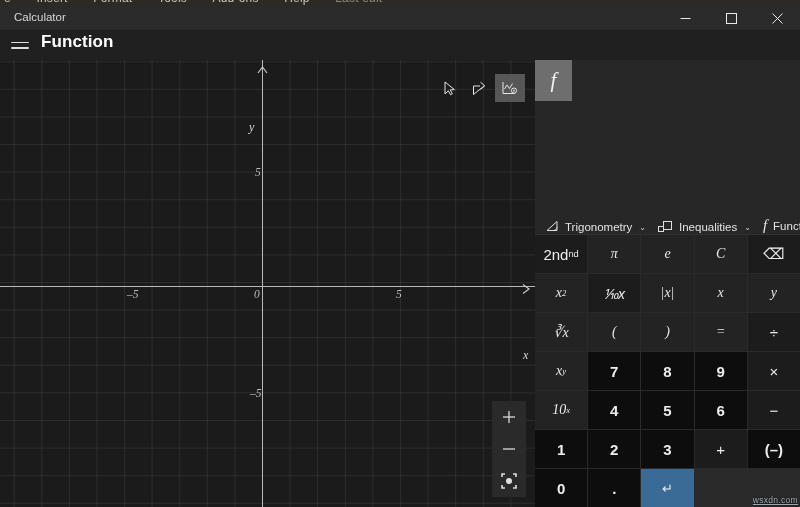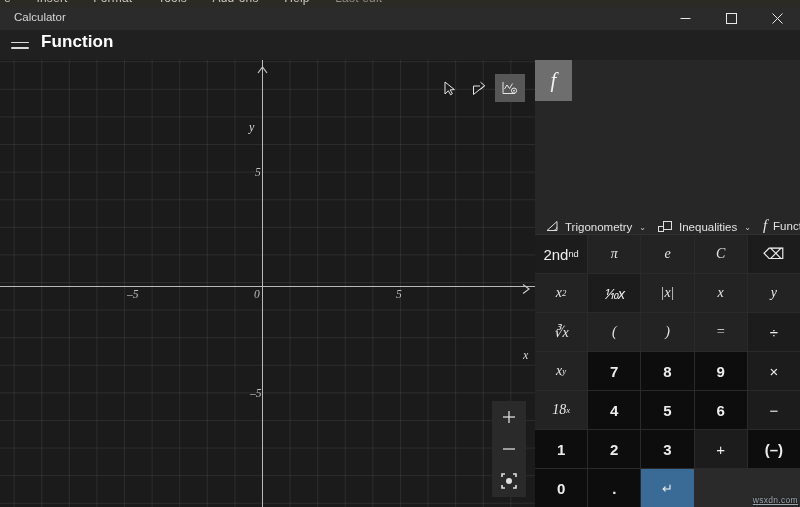--- a/index.html
+++ b/index.html
@@ -351,21 +351,21 @@
         <div class="key num">
           <span>8</span>
         </div>
         <div class="key num">
           <span>9</span>
         </div>
         <div class="key op">
           <span>×</span>
         </div>
         <div class="key fn">
-          <span>18</span>
+          <span>10</span>
           <sup>x</sup>
         </div>
         <div class="key num">
           <span>4</span>
         </div>
         <div class="key num">
           <span>5</span>
         </div>
         <div class="key num">
           <span>6</span>

